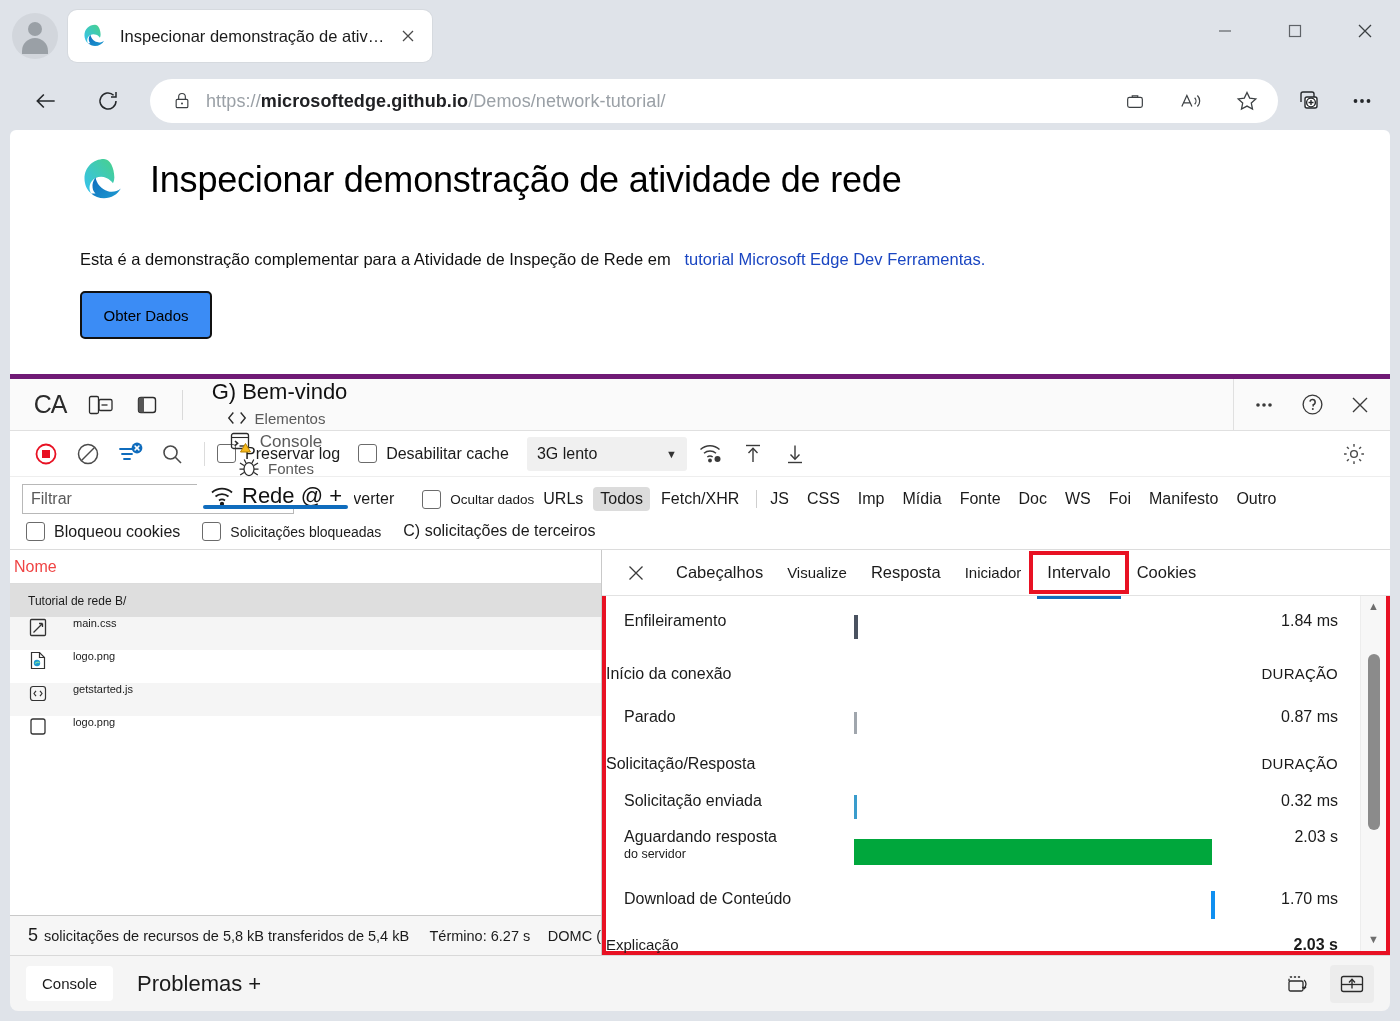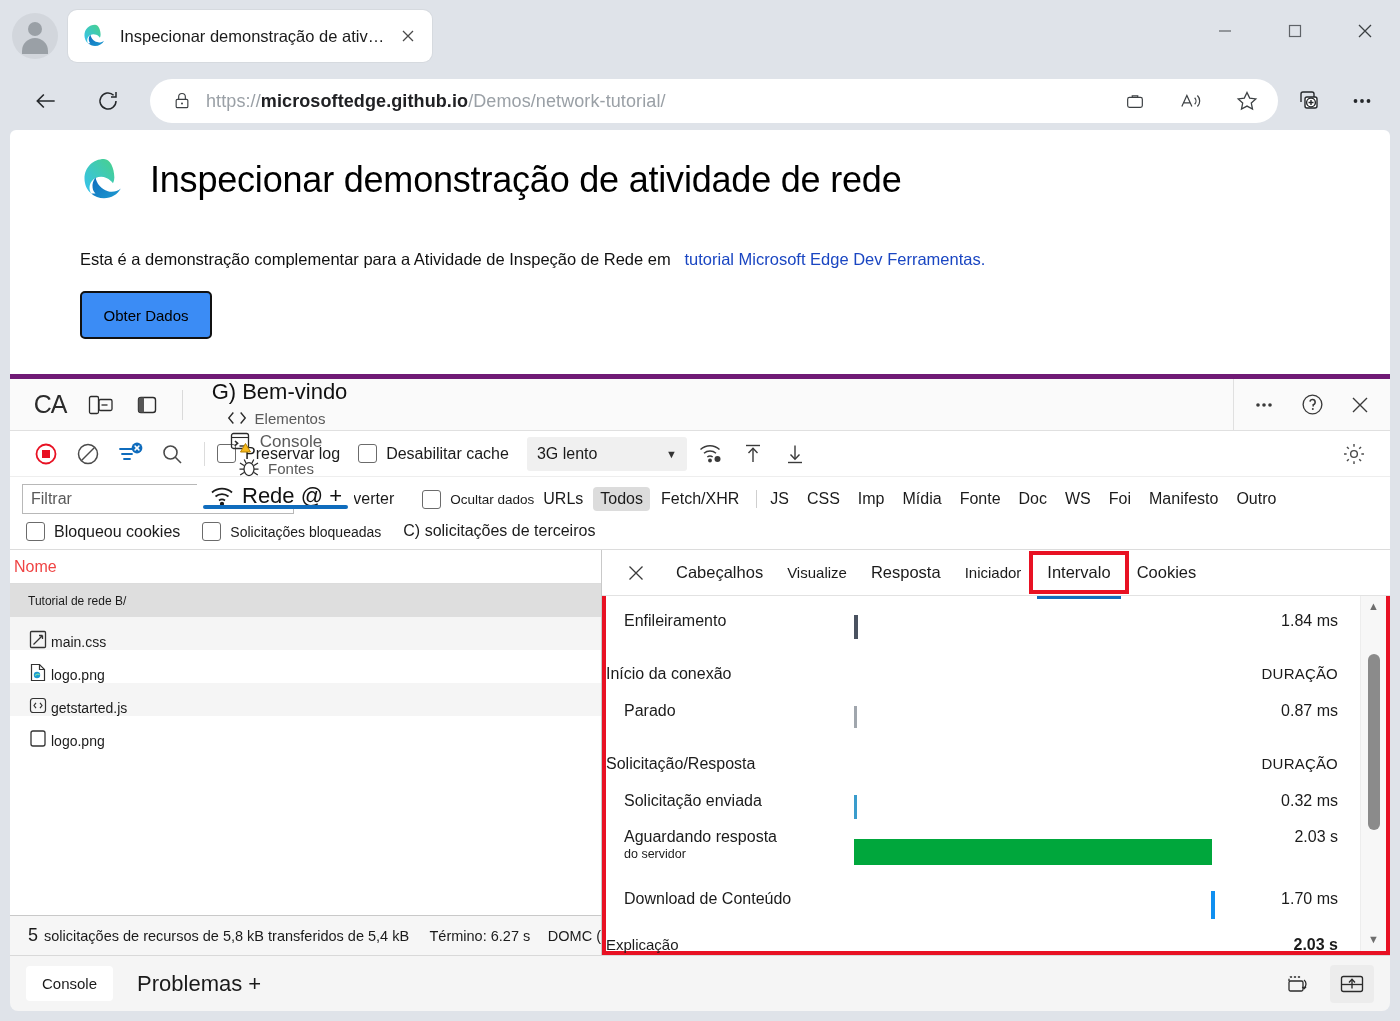--- a/index.html
+++ b/index.html
@@ -225,22 +225,22 @@
     padding-left: 4px; font-size: 16px; color: #ef4444;
     border-bottom: 1px solid #dcdcdc; background: #fff;
   }
   .req-list { flex: 1; overflow: hidden; }
   .req-group {
     height: 33px; display: flex; align-items: center;
     padding-left: 18px; font-size: 12px; color: #1b1b1b;
     background: #dedede;
   }
   .req-row {
-    height: 33px; display: flex; align-items: flex-end;
-    padding-left: 18px; gap: 3px; font-size: 14px; color: #1b1b1b;
+    height: 33px; display: flex; align-items: flex-start;
+    padding-left: 18px; gap: 25px; font-size: 11px; color: #1b1b1b;
   }
   .req-row:nth-child(even) { background: #f5f5f5; }
   .req-icon { width: 20px; height: 21px; flex: none; }
   .req-footer {
     height: 40px; flex: none; display: flex; align-items: center;
     gap: 6px; padding-left: 18px;
     border-top: 1px solid #c9c9c9; background: #f6f6f6;
     font-size: 14.5px; color: #1b1b1b; white-space: nowrap; overflow: hidden;
   }
   .req-footer .num { font-size: 18px; }
@@ -741,21 +741,21 @@
               <span class="lbl indent">Enfileiramento</span>
               <span class="bar" style="left:248px;width:4px;height:24px;background:#4a5260"></span>
               <span class="val">1.84 ms</span>
             </div>
 
             <div class="tmrow" style="top:69px">
               <span class="lbl">Início da conexão</span>
               <span class="val caps">DURAÇÃO</span>
             </div>
 
-            <div class="tmrow" style="top:106px">
+            <div class="tmrow" style="top:112px">
               <span class="lbl indent">Parado</span>
               <span class="bar" style="left:248px;width:3px;height:22px;background:#a0a6ad"></span>
               <span class="val">0.87 ms</span>
             </div>
 
             <div class="tmrow" style="top:159px">
               <span class="lbl">Solicitação/Resposta</span>
               <span class="val caps">DURAÇÃO</span>
             </div>
 

